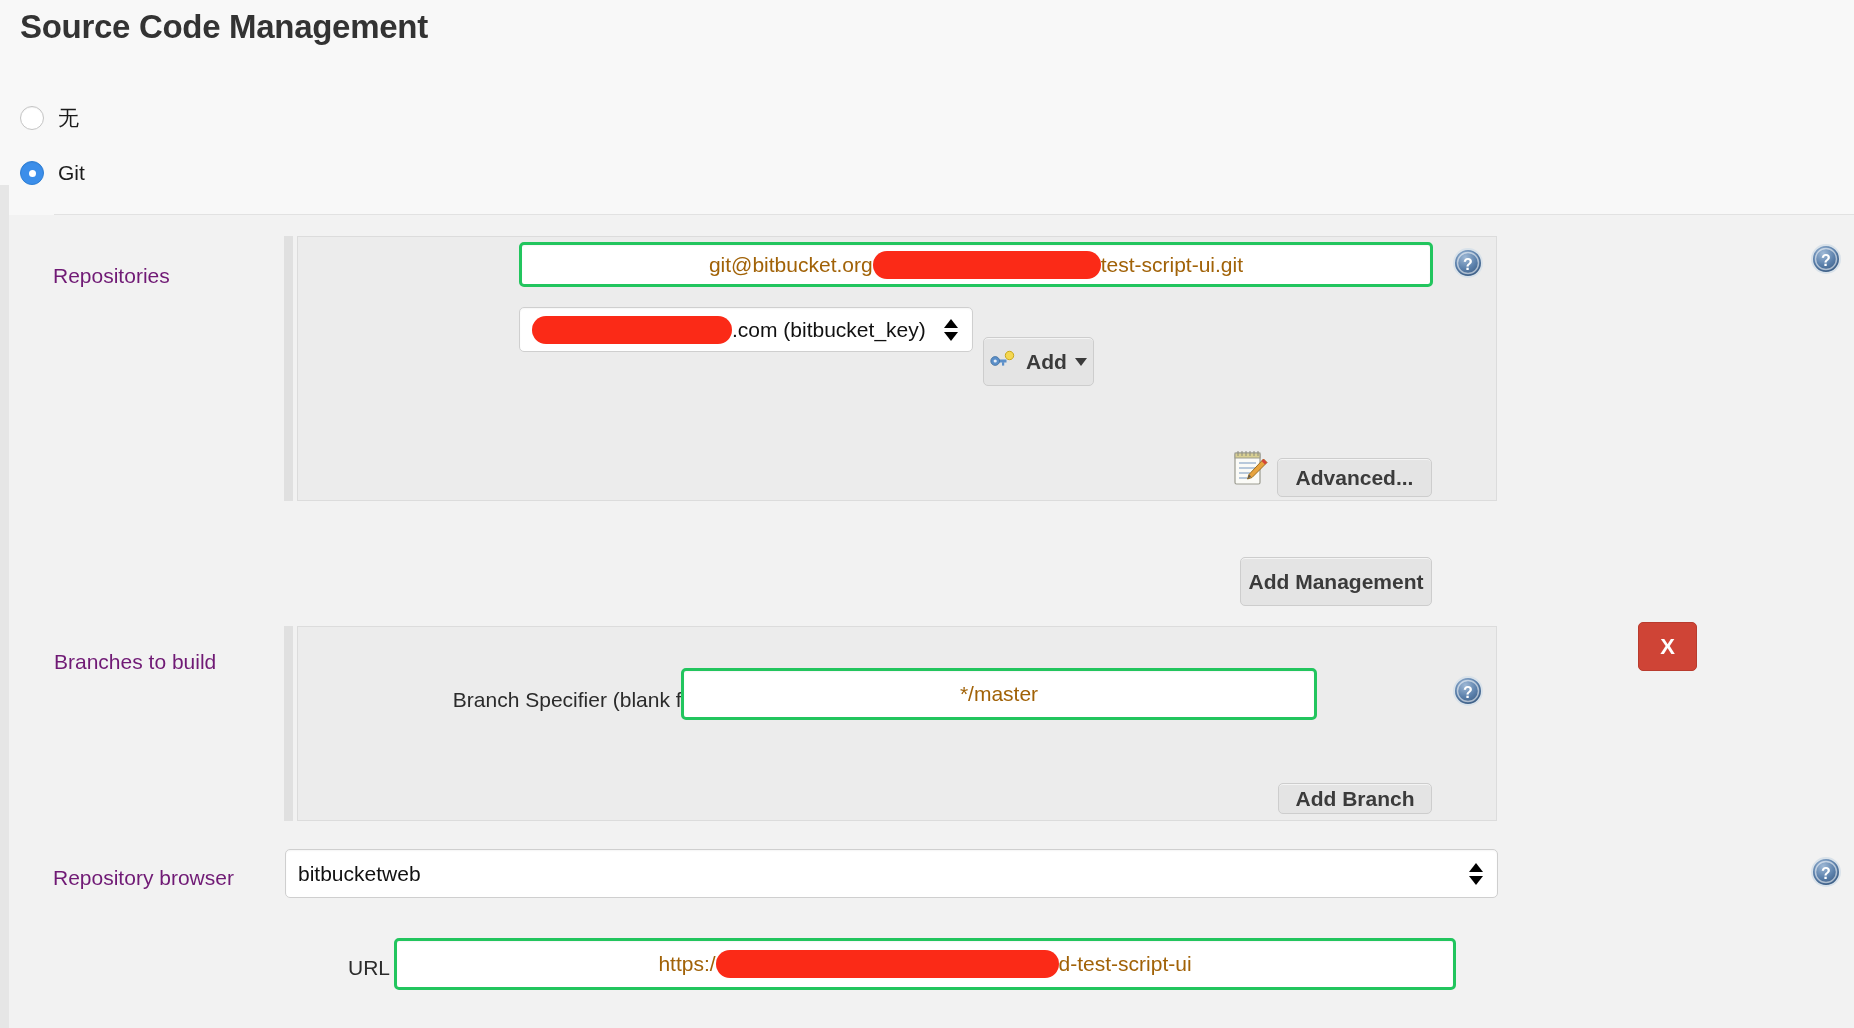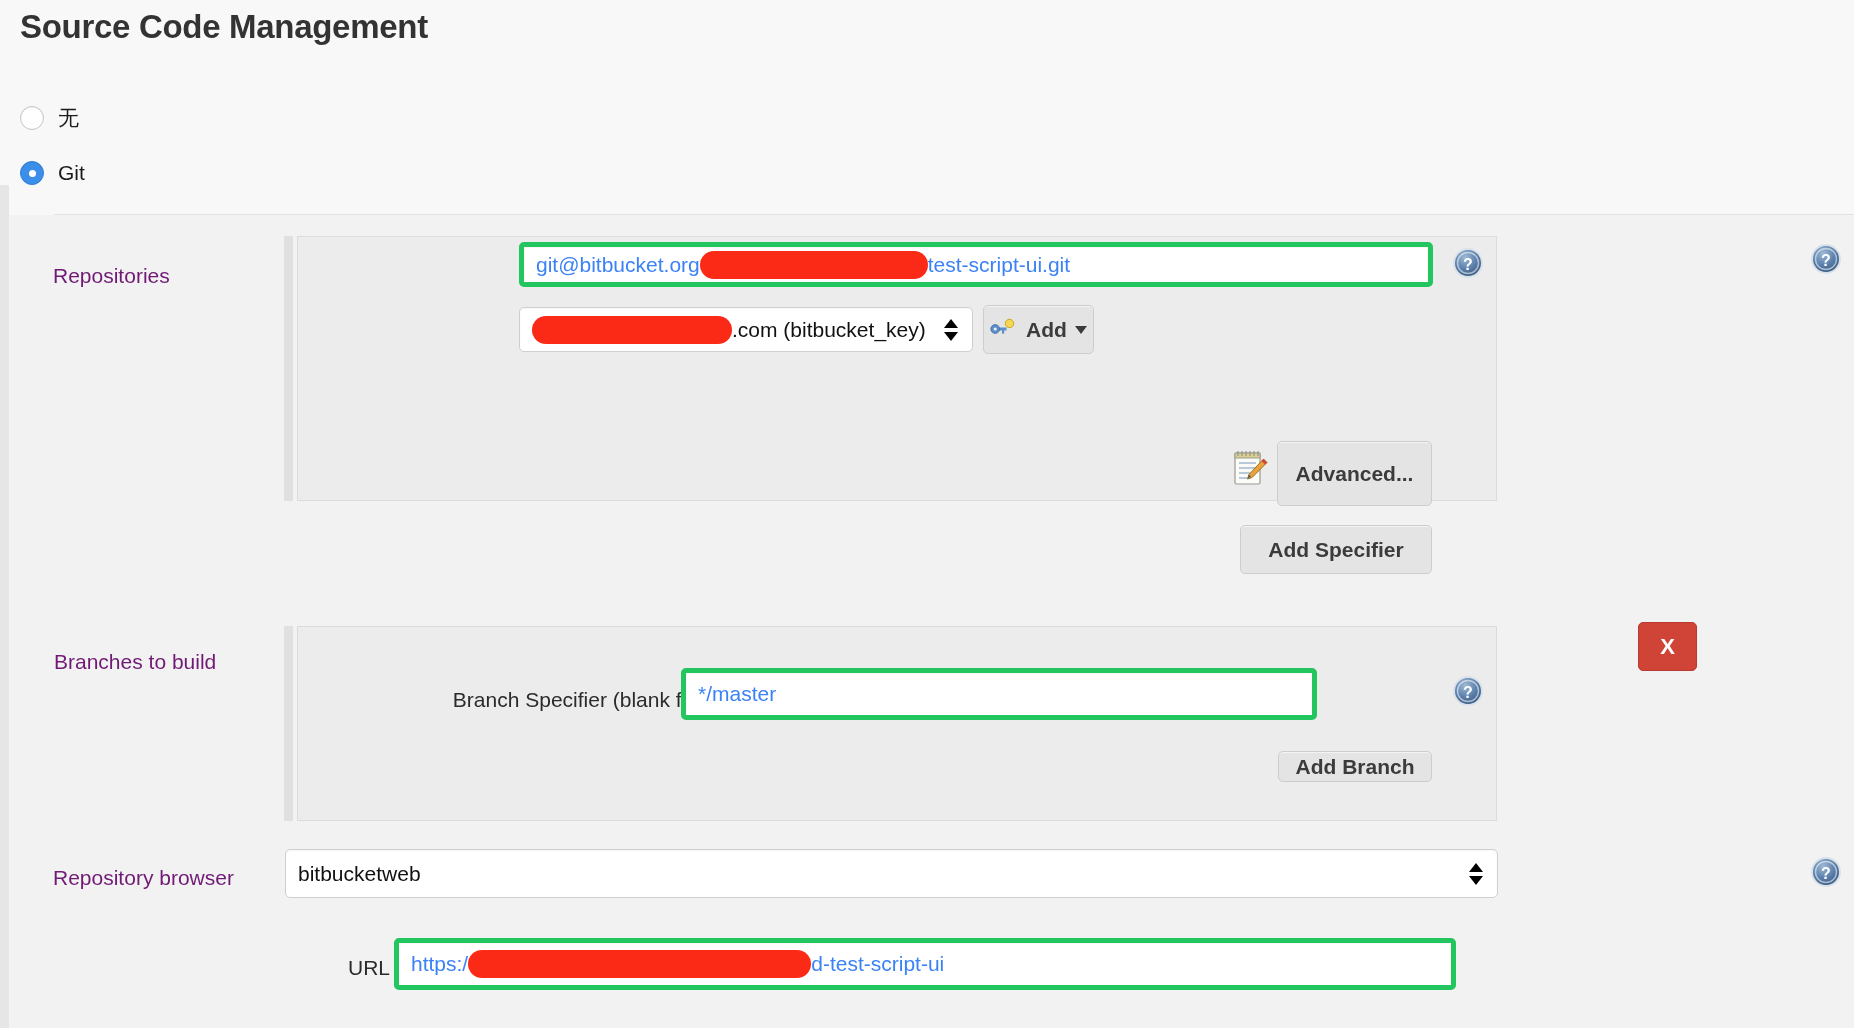--- a/index.html
+++ b/index.html
@@ -122,30 +122,31 @@
   .field-label {
     position: absolute;
     font-size: 21px;
     color: #2b2b2b;
     text-align: right;
   }
 
   .txtinput {
     position: absolute;
     background: #ffffff;
-    border: 5px solid #22c55e;
+    border: 3px solid #22c55e;
     border-radius: 5px;
     box-shadow: inset 0 1px 2px rgba(0,0,0,0.045);
     font-size: 21px;
-    color: #3b82f6;
+    color: #a16207;
     display: flex;
     align-items: center;
     padding: 0 12px;
     white-space: nowrap;
     overflow: hidden;
+    justify-content: center;
   }
 
   .selectbox {
     position: absolute;
     background: #ffffff;
     border: 1px solid #cfcfcf;
     border-radius: 5px;
     box-shadow: inset 0 1px 2px rgba(0,0,0,0.045);
     font-size: 21px;
     color: #111111;
@@ -194,20 +195,21 @@
     border-radius: 5px;
     font-size: 21px;
     font-weight: bold;
     color: #3b3b3b;
     display: flex;
     align-items: center;
     justify-content: center;
     gap: 10px;
     cursor: default;
     box-shadow: 0 1px 0 rgba(255,255,255,0.6) inset;
+    margin-top: 32px;
   }
   .btn-x {
     position: absolute;
     background: #cf4436;
     border: 1px solid #b93b2e;
     border-radius: 5px;
     color: #ffffff;
     font-size: 22px;
     font-weight: bold;
     display: flex;
@@ -326,26 +328,26 @@
         <line x1="9" y1="31" x2="17" y2="31"></line>
       </g>
       <g>
         <path d="M33.5 12 L37 15.5 L22 30.5 L17.5 32 L19 27.5 Z" fill="#e8a33d" stroke="#9b6f22" stroke-width="1"></path>
         <path d="M33.5 12 L37 15.5 L35 17.5 L31.5 14 Z" fill="#d3453a"></path>
         <path d="M17.5 32 L19 27.5 L21 29.5 Z" fill="#5a5a5a"></path>
       </g>
     </svg>
   </div>
 
-  <div class="btn" style="left:1277px; top:441px; width:155px; height:65px;">
+  <div class="btn" style="left:1277px; top:426px; width:155px; height:39px;">
     <span>Advanced...</span>
   </div>
 
   <div class="btn" style="left:1240px; top:525px; width:192px; height:49px;">
-    <span>Add Specifier</span>
+    <span>Add Management</span>
   </div>
 
   <div class="help-icon" style="left:1810px; top:243px;">
     <svg width="32" height="32" viewBox="0 0 32 32" aria-hidden="true">
       <circle cx="16" cy="16" r="14" fill="url(#hg1)" stroke="#d9e2ea" stroke-width="2"></circle>
       <circle cx="16" cy="16" r="10.5" fill="none" stroke="#ffffff" stroke-opacity="0.55" stroke-width="1.5"></circle>
       <text x="16" y="22.5" font-family="'Liberation Sans',sans-serif" font-size="16" font-weight="bold" fill="#ffffff" text-anchor="middle">?</text>
     </svg>
   </div>
 

